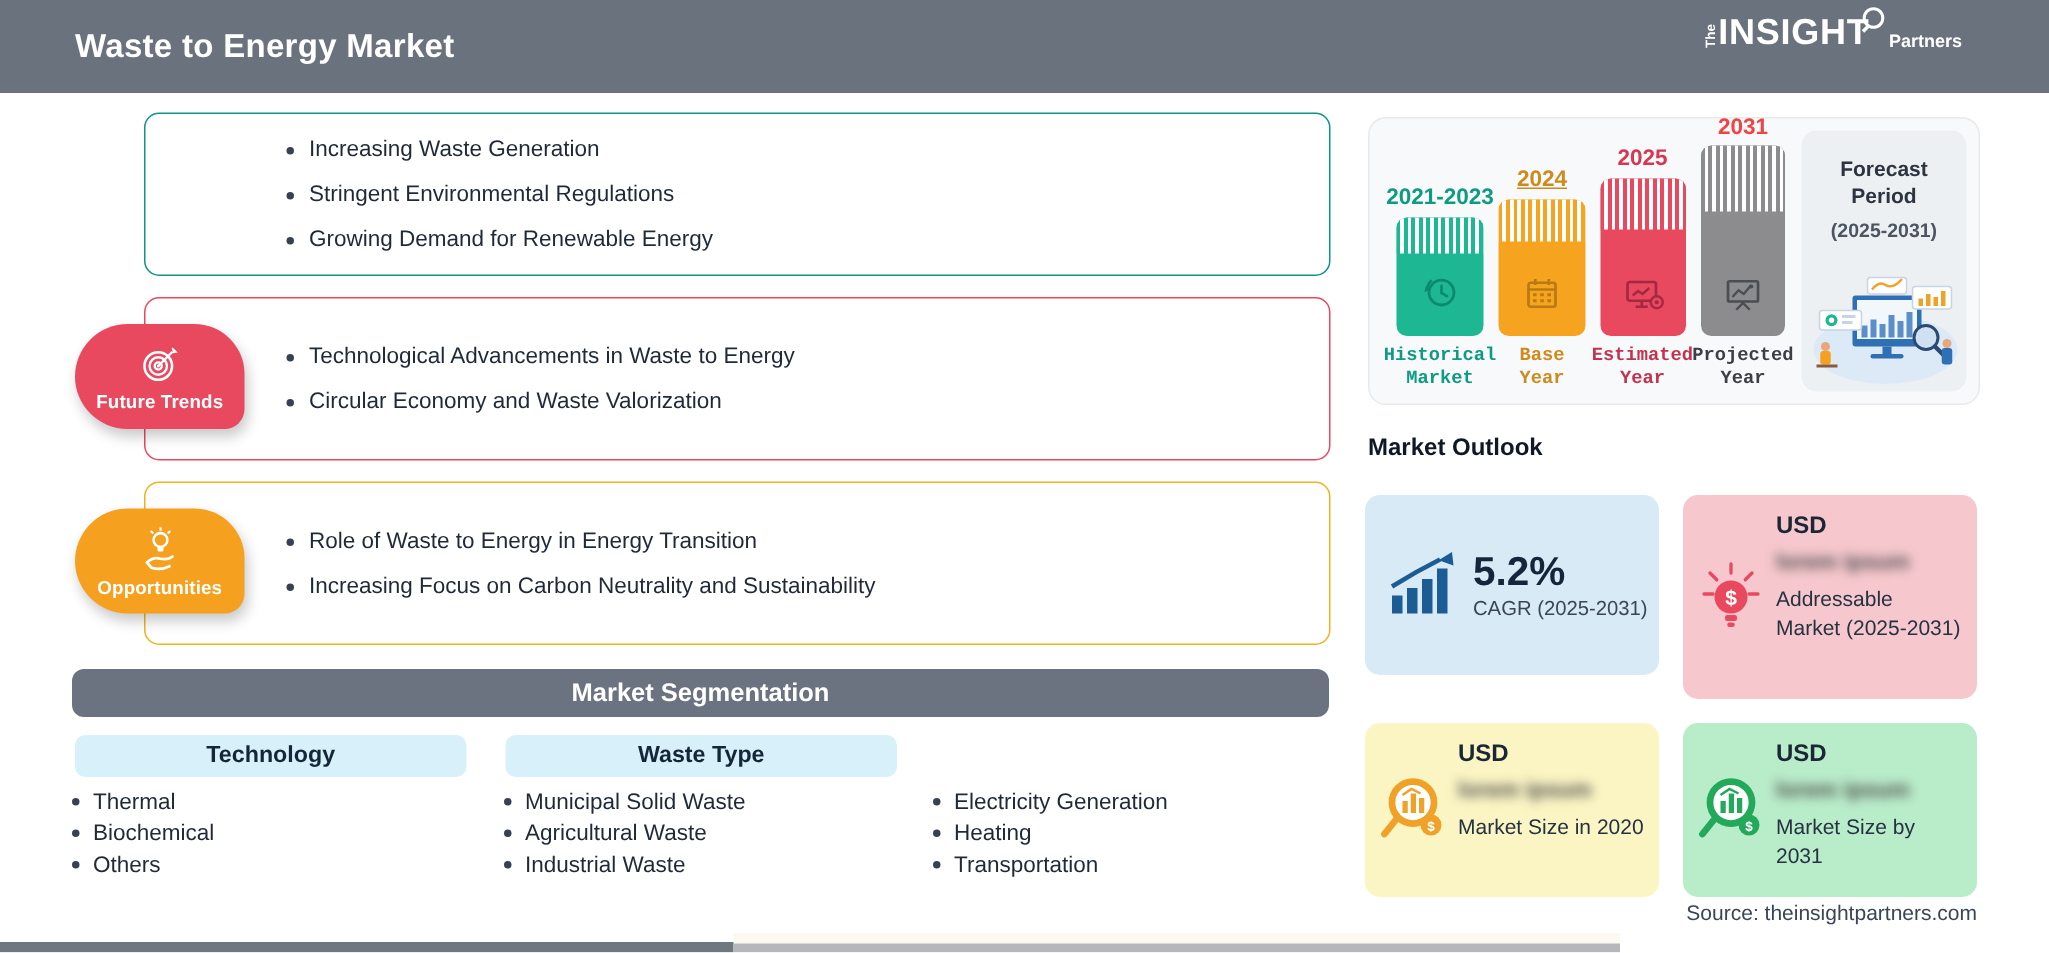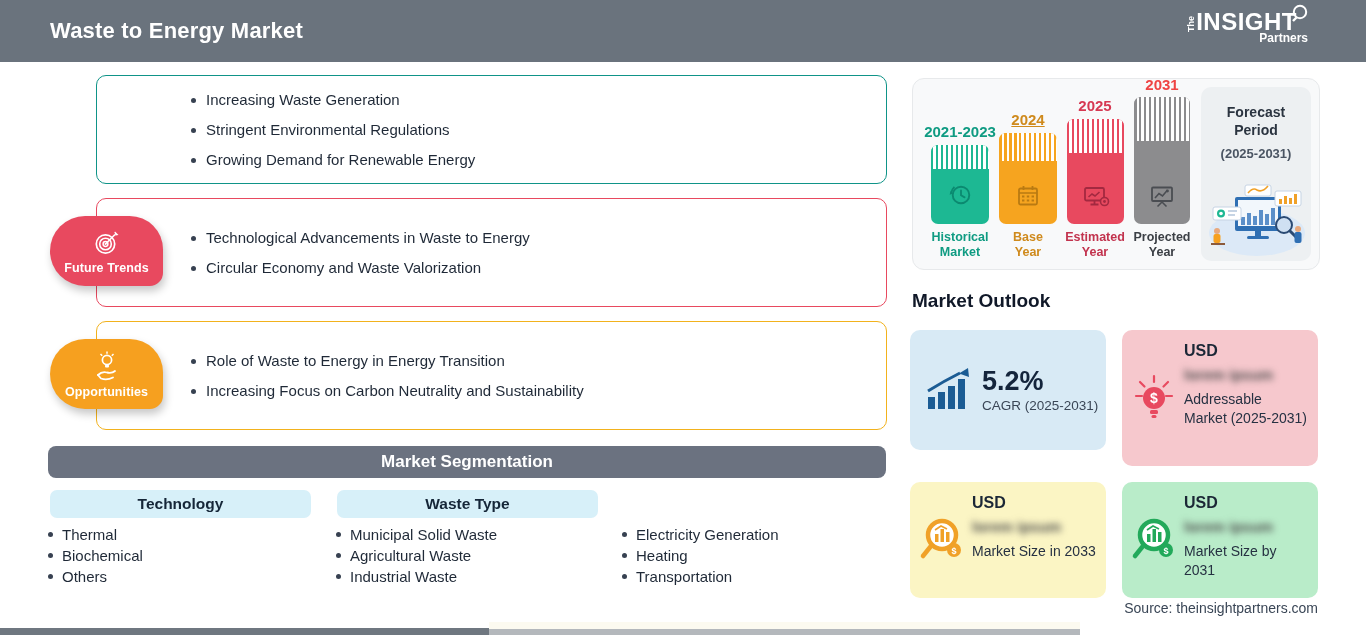--- a/index.html
+++ b/index.html
@@ -4,21 +4,21 @@
 <style>
   html,body{margin:0;padding:0;background:#fff;}
   #stage{position:relative;width:1366px;height:635px;background:#ffffff;overflow:hidden;
          font-family:"Liberation Sans",sans-serif;color:#1f2937;}
 
   
   .header{position:absolute;left:0;top:0;width:1366px;height:62px;background:#6a737d;
           display:flex;align-items:center;}
   .header-title{margin-left:50px;color:#fff;font-size:22px;font-weight:bold;letter-spacing:.2px;}
   .header-sub{margin-left:10px;color:#f3f4f6;font-size:15px;font-weight:600;letter-spacing:.4px;}
-  .logo{position:absolute;right:56px;top:10px;display:flex;flex-direction:column;align-items:flex-end;}
+  .logo{position:absolute;right:56px;top:10px;display:flex;flex-direction:row;align-items:flex-end;}
   .logo-top{display:flex;align-items:flex-start;position:relative;}
   .logo-the{color:#fff;font-size:9px;font-weight:bold;transform:rotate(-90deg);margin-top:9px;margin-right:-3px;}
   .logo-name{color:#fff;font-size:24px;font-weight:bold;letter-spacing:.5px;line-height:24px;}
   .logo-lens{margin-left:-7px;margin-top:-6px;}
   .logo-partners{color:#fff;font-size:12px;font-weight:bold;margin-top:-3px;margin-right:2px;}
 
   
   .fbox{position:absolute;left:96px;width:789px;height:107px;background:#fff;border-radius:10px;}
   .fbox ul{margin:0;height:100%;display:flex;flex-direction:column;justify-content:center;
            gap:13px;padding:0 20px 0 94px;list-style:none;}
@@ -65,33 +65,33 @@
   .st-teal{height:24px;background:repeating-linear-gradient(90deg,#1db893 0 2.5px,#ffffff 2.5px 5px);}
   .st-orange{height:28px;background:repeating-linear-gradient(90deg,#f6a41f 0 2.5px,#ffffff 2.5px 5px);}
   .st-red{height:34px;background:repeating-linear-gradient(90deg,#e8495f 0 2.5px,#ffffff 2.5px 5px);}
   .st-gray{height:44px;background:repeating-linear-gradient(90deg,#8c8c8e 0 2.5px,#ffffff 2.5px 5px);}
   .tl-bar .bar-icon{position:absolute;left:50%;transform:translateX(-50%);bottom:14px;}
   .tl-year{position:absolute;width:100px;text-align:center;font-size:15px;font-weight:bold;}
   .y-teal{left:-3px;top:44px;color:#0f9b82;}
   .y-orange{left:65px;top:32px;color:#cf8a1c;text-decoration:underline;}
   .y-red{left:132px;top:18px;color:#d63852;}
   .y-gray{left:199px;top:-3px;color:#ef4444;}
-  .tl-cap{position:absolute;top:151px;width:92px;text-align:center;font-size:12.5px;font-weight:bold;line-height:15px;}
+  .tl-cap{position:absolute;top:151px;width:92px;text-align:center;font-size:12.5px;font-weight:bold;line-height:15px;font-family:Liberation Mono, monospace;}
   .c-teal{left:1px;color:#0f9b82;}
   .c-orange{left:69px;color:#cf8a1c;}
   .c-red{left:136px;color:#c2334e;}
   .c-gray{left:203px;color:#3c4046;}
   .forecast{position:absolute;left:288px;top:8px;width:110px;height:174px;background:#edf0f2;
             border-radius:10px;text-align:center;}
   .fc-title{margin-top:16px;font-size:14px;font-weight:bold;color:#2b3440;line-height:18px;}
   .fc-range{margin-top:7px;font-size:13px;color:#4b5563;font-weight:700;}
   .fc-illu{position:absolute;left:50%;transform:translateX(-50%);bottom:4px;}
 
   
-  .mo-title{position:absolute;left:912px;top:290px;font-size:19px;font-weight:bold;color:#101828;}
+  .mo-title{position:absolute;left:912px;top:290px;font-size:16px;font-weight:bold;color:#101828;}
   .card{position:absolute;border-radius:10px;}
   .card-cagr{left:910px;top:330px;width:196px;height:120px;background:#d8eaf5;
              display:flex;align-items:center;padding-left:14px;box-sizing:border-box;gap:10px;}
   .cagr-value{font-size:27px;font-weight:bold;color:#14253c;line-height:28px;}
   .cagr-label{font-size:13.5px;color:#3a4656;margin-top:3px;}
   .card-pink{left:1122px;top:330px;width:196px;height:136px;background:#f6c8cd;}
   .card-yellow{left:910px;top:482px;width:196px;height:116px;background:#fbf5c4;}
   .card-green{left:1122px;top:482px;width:196px;height:116px;background:#b9ecc9;}
   .card .c-icon{position:absolute;left:8px;top:50%;transform:translateY(-50%);}
   .c-text{position:absolute;left:62px;top:12px;right:10px;}
@@ -359,21 +359,21 @@
         <rect x="28" y="17" width="3.5" height="10"></rect>
       </g>
       <path d="M17 15 l6 -4 l6 3" fill="none" stroke="#f0a128" stroke-width="1.6"></path>
       <line x1="13" y1="31" x2="5" y2="41" stroke="#f0a128" stroke-width="4.5" stroke-linecap="round"></line>
       <circle cx="36" cy="35" r="7" fill="#f0a128"></circle>
       <text x="36" y="39" text-anchor="middle" font-size="9" font-weight="bold" fill="#ffffff" font-family="Liberation Sans, sans-serif">$</text>
     </svg>
     <div class="c-text">
       <div class="c-usd">USD</div>
       <div class="c-masked">lorem ipsum</div>
-      <div class="c-label">Market Size in 2033</div>
+      <div class="c-label">Market Size in 2020</div>
     </div>
   </div>
 
   <div class="card card-green">
     <svg class="c-icon" width="50" height="50" viewBox="0 0 50 50">
       <circle cx="24" cy="20" r="14" fill="#ffffff" stroke="#22a95a" stroke-width="4.5"></circle>
       <g fill="#22a95a">
         <rect x="17" y="19" width="3.5" height="8"></rect>
         <rect x="22.5" y="14" width="3.5" height="13"></rect>
         <rect x="28" y="17" width="3.5" height="10"></rect>

